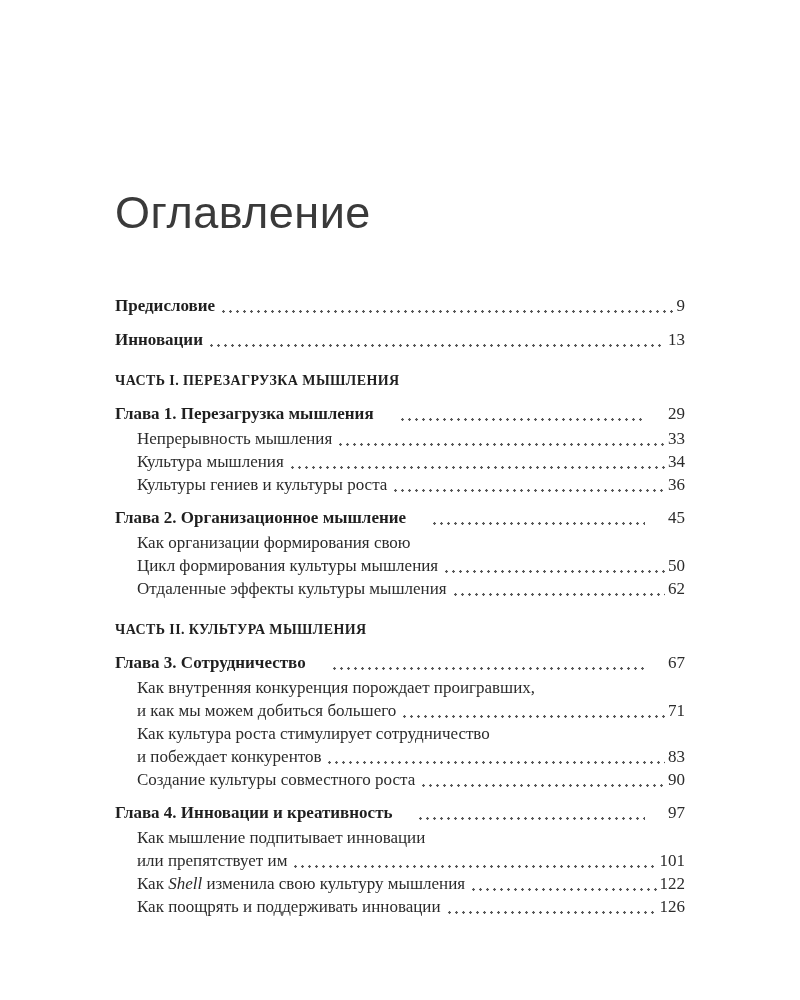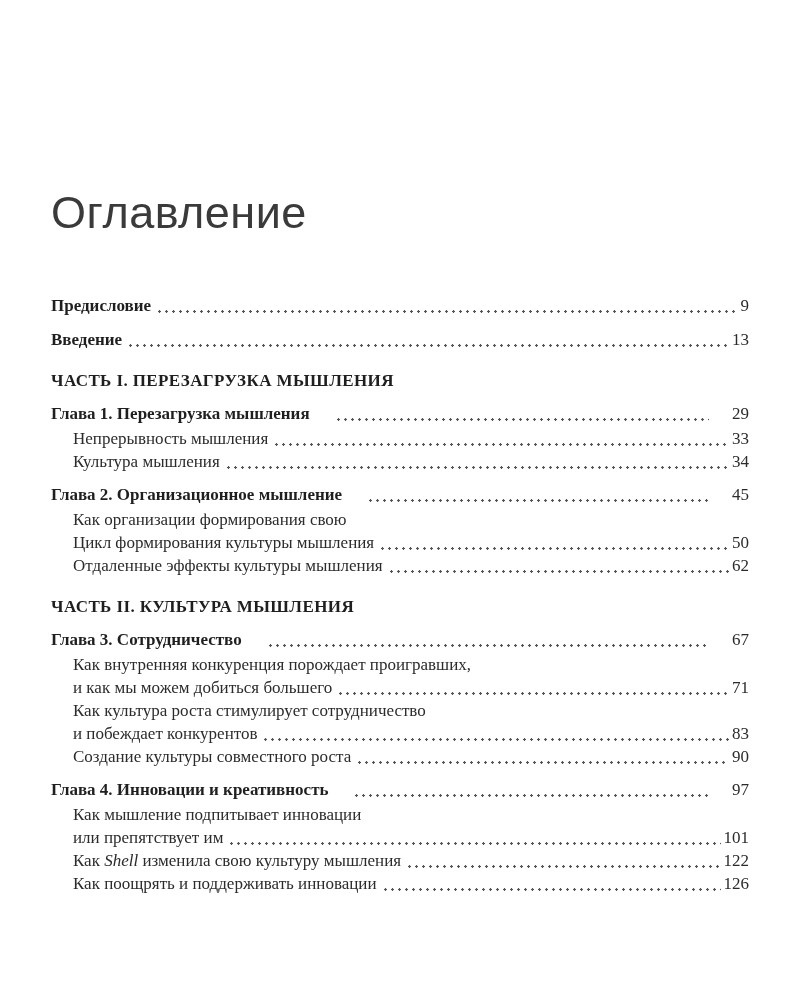--- a/index.html
+++ b/index.html
@@ -8,21 +8,21 @@
     height: 1000px;
     background: #ffffff;
     font-family: "Liberation Serif", "DejaVu Serif", serif;
     color: #2b2b2b;
     overflow: hidden;
   }
   .page {
     box-sizing: border-box;
     width: 800px;
     height: 1000px;
-    padding: 0 51px;
+    padding: 0 115px;
   }
   .doc-title {
     font-family: "Liberation Sans", "DejaVu Sans", sans-serif;
     font-weight: 300;
     font-size: 45px;
     letter-spacing: 0.5px;
     color: #3a3a3a;
     margin: 0;
     padding-top: 188px;
     line-height: 1.1;
@@ -48,21 +48,21 @@
     background-repeat: repeat-x;
   }
   .pg {
     white-space: nowrap;
     color: #2b2b2b;
   }
   .row.top { margin-bottom: 11px; }
   .row.part {
     margin-top: 18px;
     margin-bottom: 10px;
-    font-size: 17px;
+    font-size: 14px;
     letter-spacing: 0.4px;
   }
   .row.chapter { margin-top: 10px; margin-bottom: 2px; gap: 20px; }
   .row.sub { padding-left: 22px; }
   .italic { font-style: italic; }
 </style>
 </head>
 <body>
 
 <div class="page">
@@ -71,21 +71,21 @@
 
   <div class="toc">
 
     <div class="row top">
       <span class="lbl bold">Предисловие</span>
       <span class="leader"></span>
       <span class="pg">9</span>
     </div>
 
     <div class="row top">
-      <span class="lbl bold">Введение</span>
+      <span class="lbl bold">Инновации</span>
       <span class="leader"></span>
       <span class="pg">13</span>
     </div>
 
     <div class="row part">
       <span class="lbl bold">ЧАСТЬ I. ПЕРЕЗАГРУЗКА МЫШЛЕНИЯ</span>
     </div>
 
     <div class="row chapter">
       <span class="lbl bold">Глава 1. Перезагрузка мышления</span>
@@ -98,20 +98,25 @@
       <span class="leader"></span>
       <span class="pg">33</span>
     </div>
 
     <div class="row sub">
       <span class="lbl">Культура мышления</span>
       <span class="leader"></span>
       <span class="pg">34</span>
     </div>
 
+    <div class="row sub">
+      <span class="lbl">Культуры гениев и культуры роста</span>
+      <span class="leader"></span>
+      <span class="pg">36</span>
+    </div>
 
     <div class="row chapter">
       <span class="lbl bold">Глава 2. Организационное мышление</span>
       <span class="leader"></span>
       <span class="pg">45</span>
     </div>
 
     <div>
       <div class="row sub">
         <span class="lbl">Как организации формирования свою</span>

